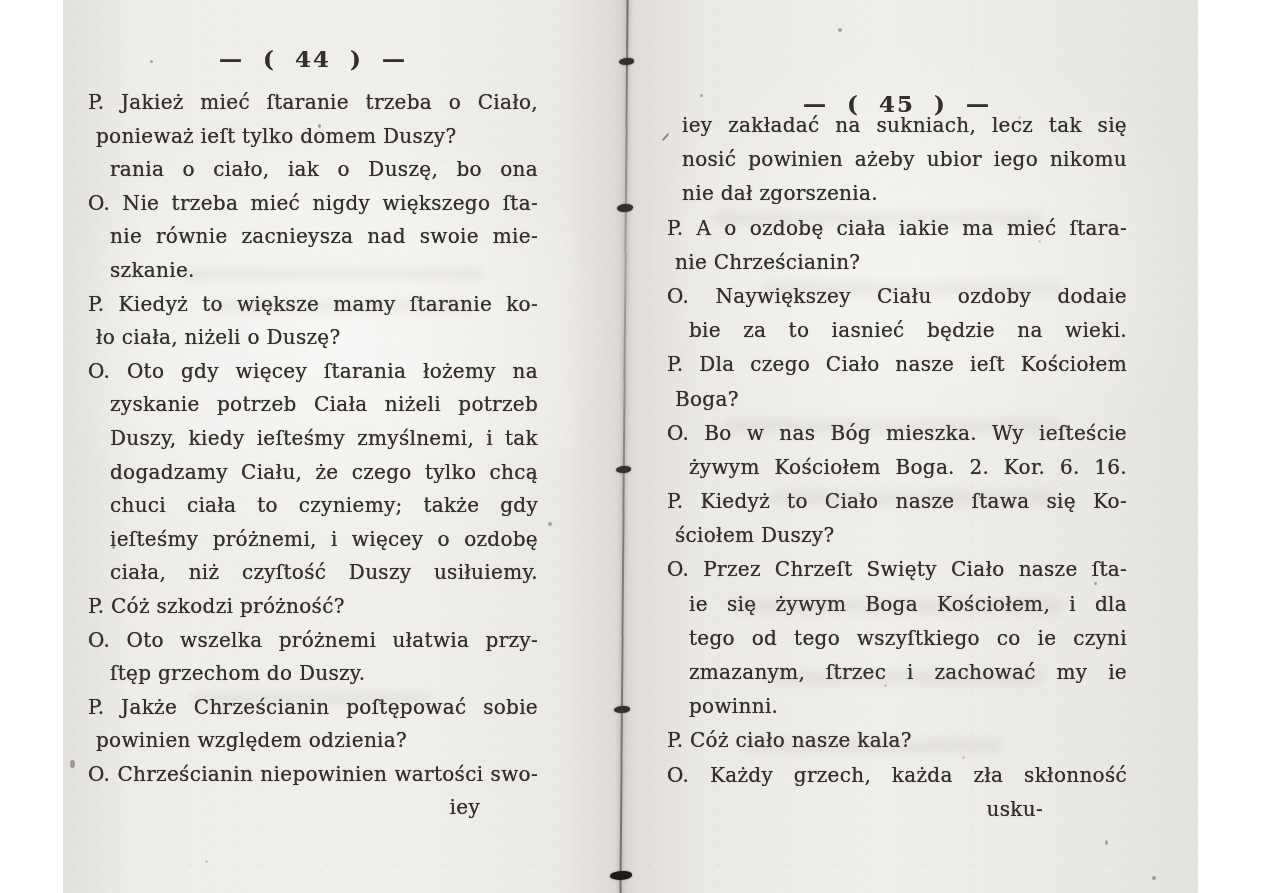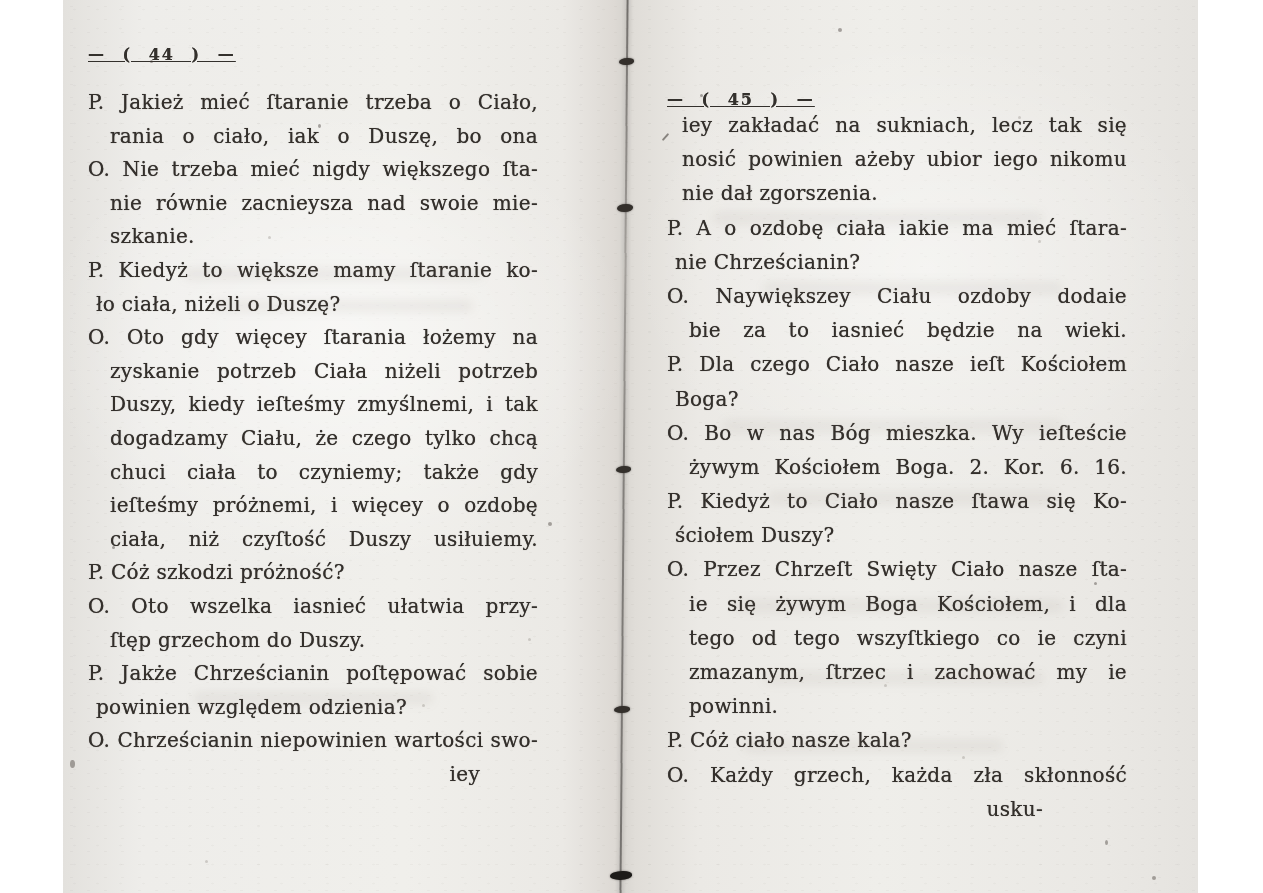--- a/index.html
+++ b/index.html
@@ -47,26 +47,25 @@
     box-shadow: 0 0 2px rgba(30,28,26,0.55);
   }
 
   
   .page { position: absolute; top: 0; height: 100%; }
   .page.left  { left: 25px;  width: 450px; --lh: 33.6px; }
   .page.right { left: 604px; width: 460px; --lh: 34.2px; }
 
   .pg-header {
     position: absolute; width: 100%;
-    text-align: left;
-    font-size: 16px; font-weight: bold;
+    text-align: center;
+    font-size: 23px; font-weight: bold;
     letter-spacing: 2px; word-spacing: 9px;
     color: #33302c;
     text-shadow: 0 0 0.6px rgba(51,48,44,0.75);
-    text-decoration: underline;
   }
   .page.left  .pg-header { top: 45px; }
   .page.right .pg-header { top: 42px; margin-top: 48px; }
 
   .lines { position: absolute; left: 0; right: 0; }
   .page.left  .lines { top: 86px; }
   .page.right .lines { top: 108px; }
 
   .line {
     height: var(--lh); line-height: var(--lh);
@@ -103,35 +102,36 @@
 </head>
 <body>
 
 <div class="scan-root">
   <div class="paper">
 
     <div class="page left">
       <div class="pg-header">—  ( 44 )  —</div>
       <div class="lines">
           <div class="line j"><span class="it">P. Jakież mieć ſtaranie trzeba o Ciało,</span></div>
+          <div class="line ind-q"><span class="it">ponieważ ieſt tylko domem Duszy?</span></div>
           <div class="line ind-a j"><span>rania o ciało, iak o Duszę, bo ona</span></div>
           <div class="line j"><span>O. Nie trzeba mieć nigdy większego ſta-</span></div>
           <div class="line ind-a j"><span>nie równie zacnieysza nad swoie mie-</span></div>
           <div class="line ind-a"><span>szkanie.</span></div>
           <div class="line j"><span class="it">P. Kiedyż to większe mamy ſtaranie ko-</span></div>
           <div class="line ind-q"><span class="it">ło ciała, niżeli o Duszę?</span></div>
           <div class="line j"><span>O. Oto gdy więcey ſtarania łożemy na</span></div>
           <div class="line ind-a j"><span>zyskanie potrzeb Ciała niżeli potrzeb</span></div>
           <div class="line ind-a j"><span>Duszy, kiedy ieſteśmy zmyślnemi, i tak</span></div>
           <div class="line ind-a j"><span>dogadzamy Ciału, że czego tylko chcą</span></div>
           <div class="line ind-a j"><span>chuci ciała to czyniemy; także gdy</span></div>
           <div class="line ind-a j"><span>ieſteśmy próżnemi, i więcey o ozdobę</span></div>
           <div class="line ind-a j"><span>ciała, niż czyſtość Duszy usiłuiemy.</span></div>
           <div class="line"><span class="it">P. Cóż szkodzi próżność?</span></div>
-          <div class="line j"><span>O. Oto wszelka iasnieć ułatwia przy-</span></div>
+          <div class="line j"><span>O. Oto wszelka próżnemi ułatwia przy-</span></div>
           <div class="line ind-a"><span>ſtęp grzechom do Duszy.</span></div>
           <div class="line j"><span class="it">P. Jakże Chrześcianin poſtępować sobie</span></div>
           <div class="line ind-q"><span class="it">powinien względem odzienia?</span></div>
           <div class="line j"><span>O. Chrześcianin niepowinien wartości swo-</span></div>
           <div class="line catchword">iey</div>
         </div>
     </div>
 
     <div class="page right">
       <div class="pg-header">—  ( 45 )  —</div>

